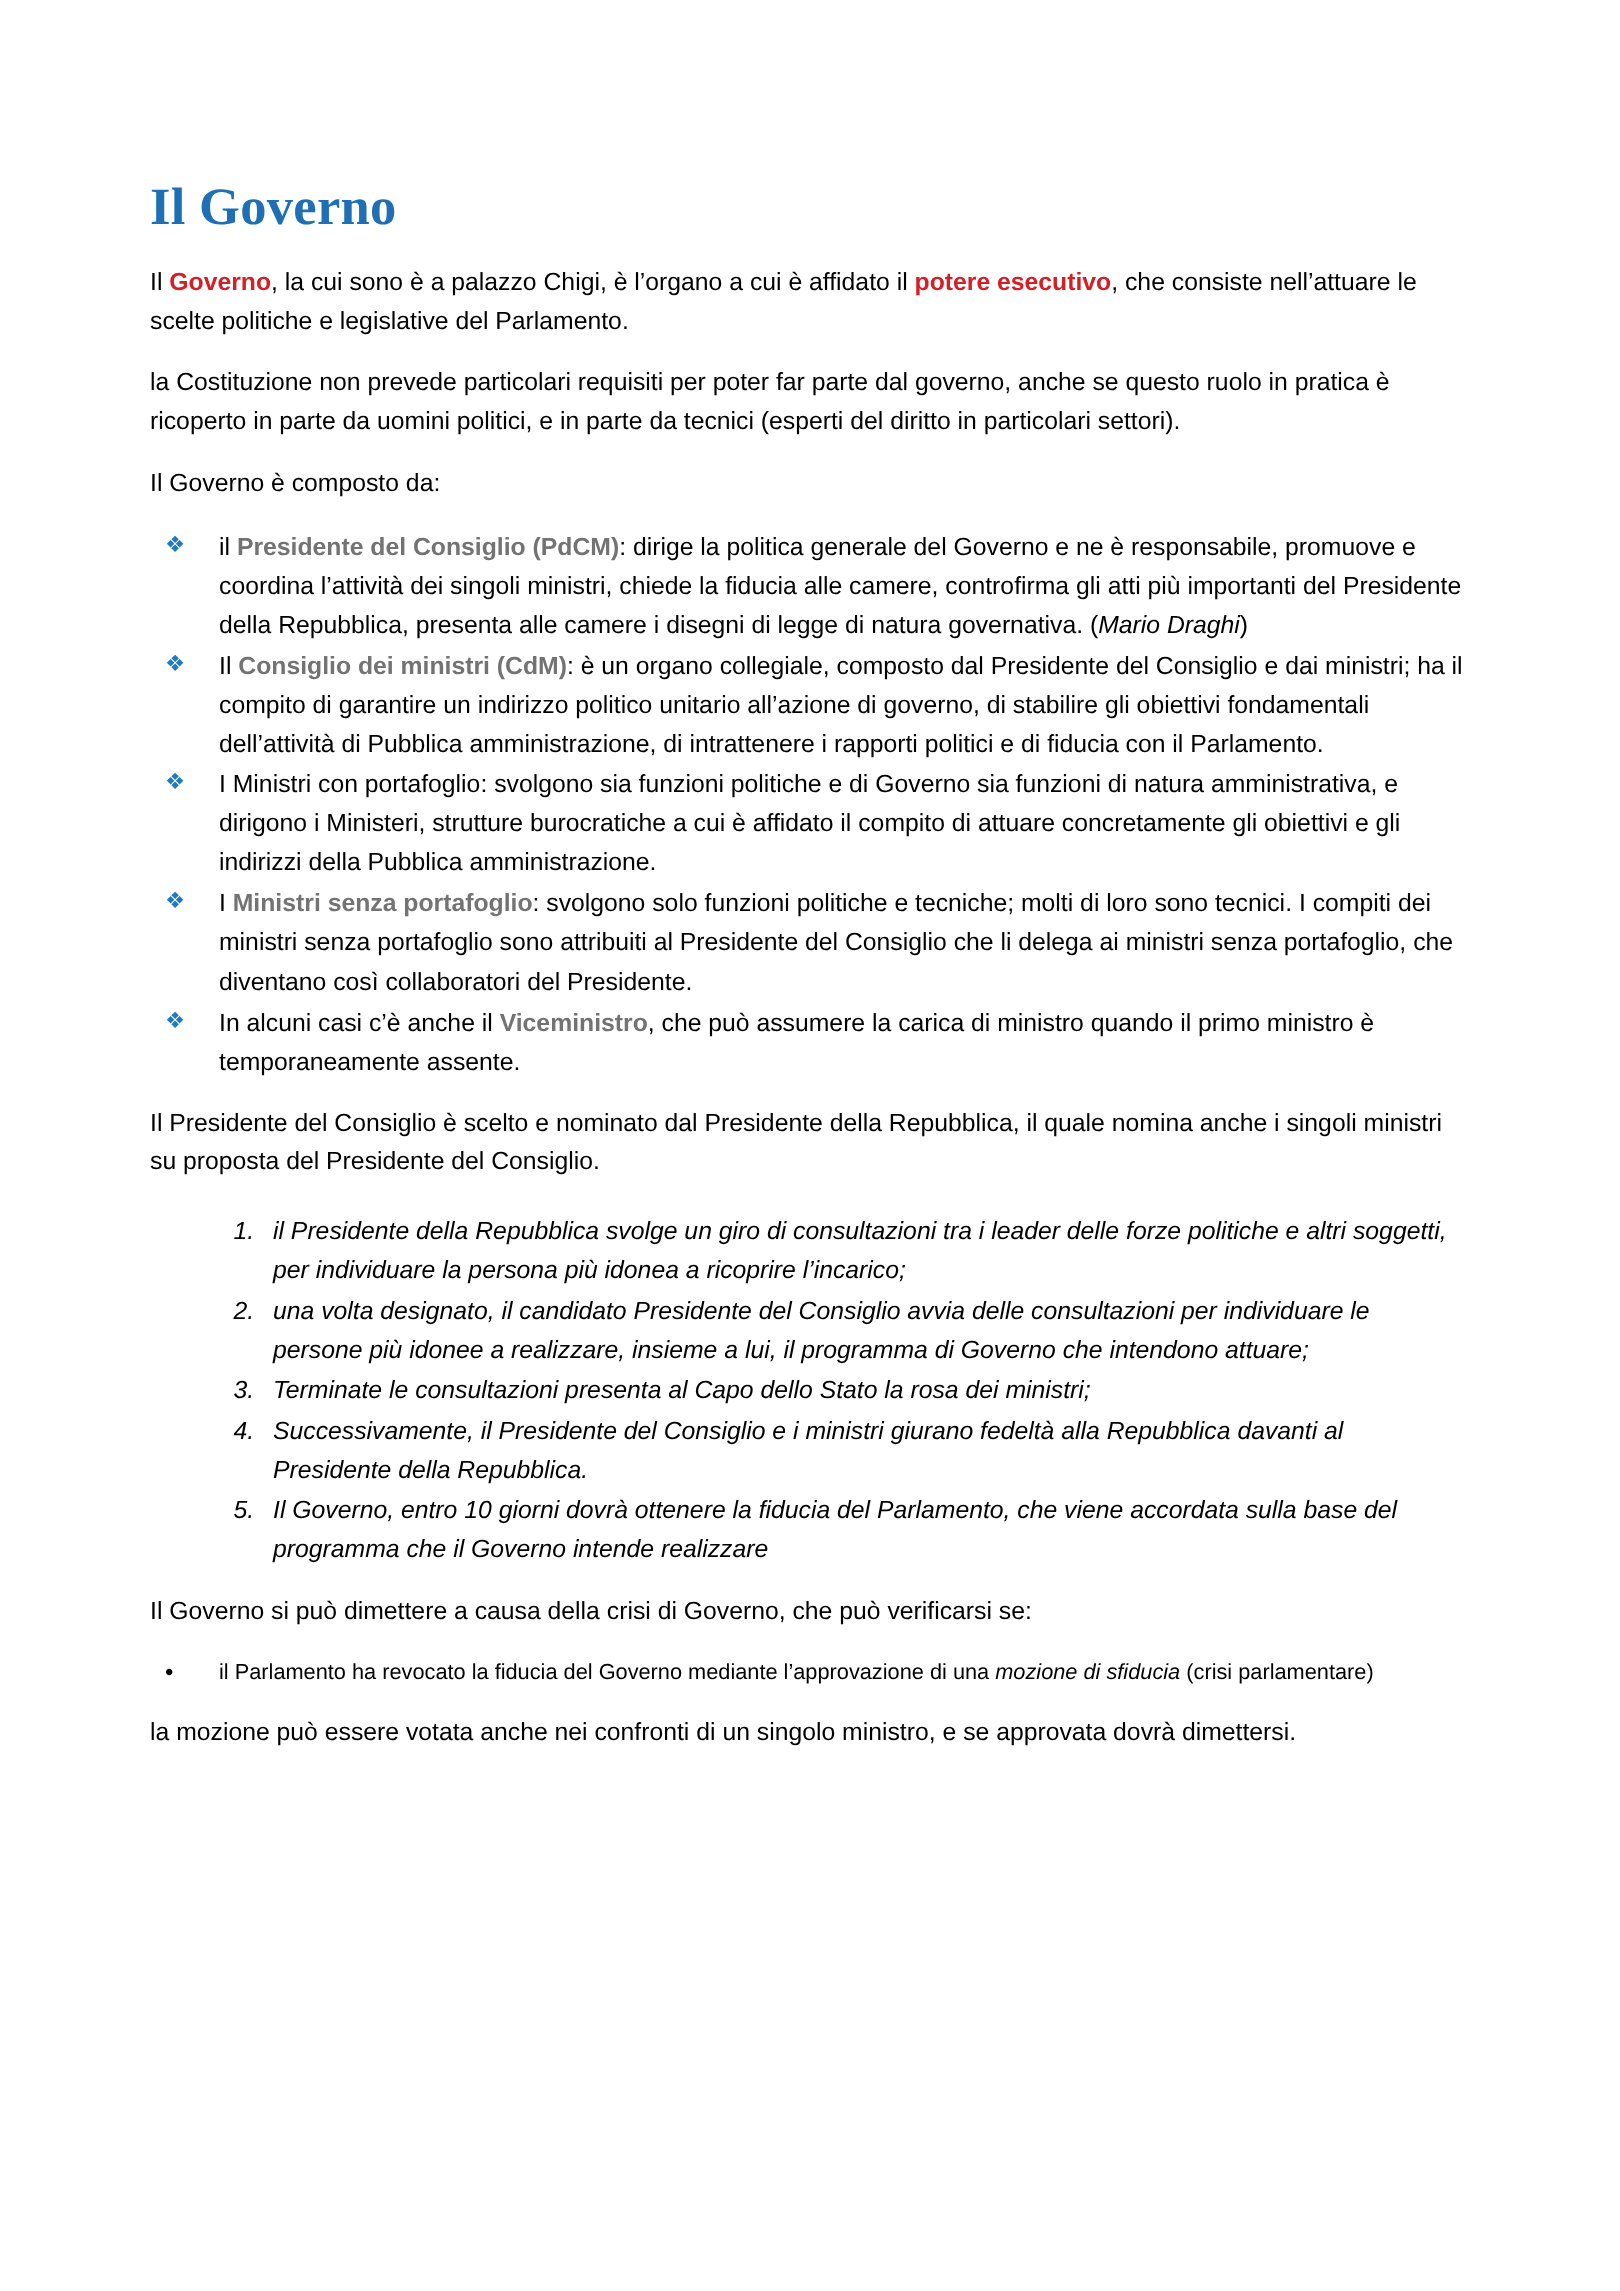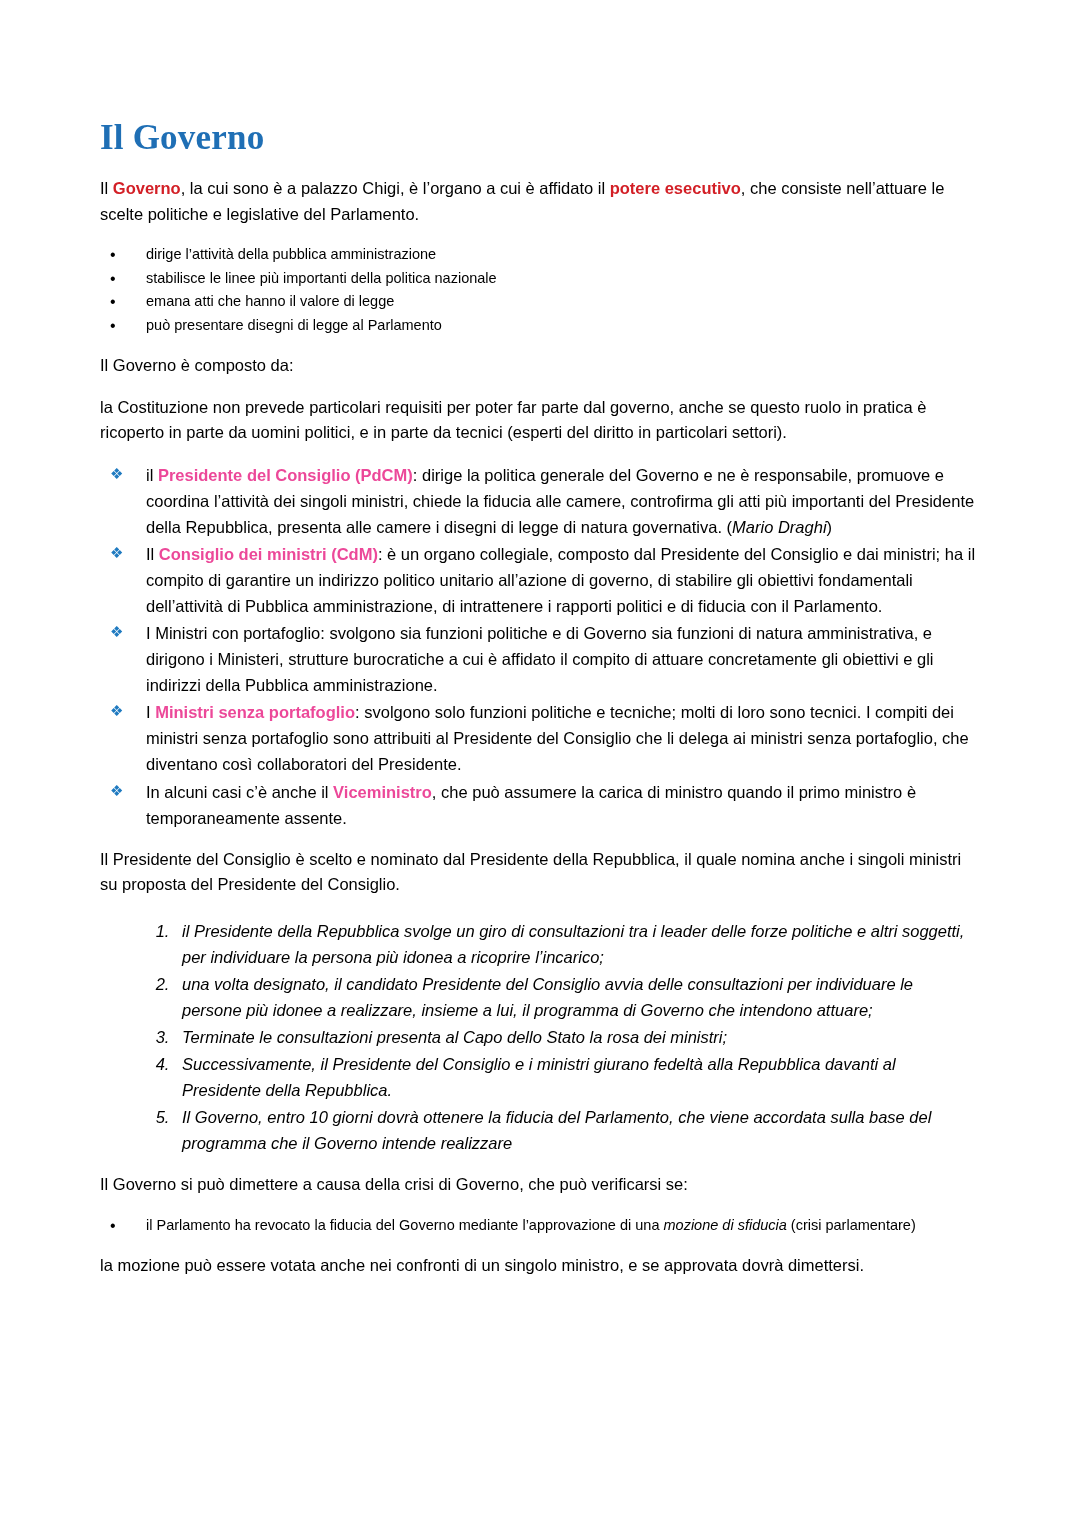--- a/index.html
+++ b/index.html
@@ -31,21 +31,21 @@
   p.para {
     font-size: 16.5px;
     line-height: 1.55;
     margin: 0 0 16px 0;
     color: #000;
   }
   p.tight {
     margin-bottom: 2px;
   }
   .red { color: #d31f26; font-weight: bold; }
-  .blue { color: #ec4899; font-weight: bold; }
+  .blue { color: #737373; font-weight: bold; }
   .bold { font-weight: normal; }
   .ital { font-style: italic; }
   .blue-ital { color: #4fa3d8; font-style: italic; }
 
   ul.dots {
     list-style: none;
     margin: 0 0 16px 0;
     padding: 0 0 0 10px;
   }
   ul.dots > li {
@@ -105,30 +105,24 @@
 <body>
 
 <div class="page">
 
   <h1 class="doc-title">Il Governo</h1>
 
   <p class="para">
     <span>Il </span><span class="red">Governo</span><span>, la cui sono è a </span><span class="bold">palazzo Chigi</span><span>, è l’organo a cui è affidato il </span><span class="red">potere esecutivo</span><span>, che consiste nell’attuare le scelte politiche e legislative del Parlamento.</span>
   </p>
 
-  <ul class="dots">
-    <li>dirige l’attività della pubblica amministrazione</li>
-    <li>stabilisce le linee più importanti della politica nazionale</li>
-    <li>emana atti che hanno il valore di legge</li>
-    <li>può presentare disegni di legge al Parlamento</li>
-  </ul>
+
+  <p class="para">la Costituzione non prevede particolari requisiti per poter far parte dal governo, anche se questo ruolo in pratica è ricoperto in parte da uomini politici, e in parte da tecnici (esperti del diritto in particolari settori).</p>
 
   <p class="para">Il Governo è composto da:</p>
-
-  <p class="para">la Costituzione non prevede particolari requisiti per poter far parte dal governo, anche se questo ruolo in pratica è ricoperto in parte da uomini politici, e in parte da tecnici (esperti del diritto in particolari settori).</p>
 
   <ul class="diamonds">
     <li>
       <span>il </span><span class="blue">Presidente del Consiglio (PdCM)</span><span>: dirige la politica generale del Governo e ne è responsabile, promuove e coordina l’attività dei singoli ministri, chiede la fiducia alle camere, controfirma gli atti più importanti del Presidente della Repubblica, presenta alle camere i disegni di legge di natura governativa. (</span><span class="ital">Mario Draghi</span><span>)</span>
     </li>
     <li>
       <span>Il </span><span class="blue">Consiglio dei ministri (CdM)</span><span>: è un </span><span class="bold">organo collegiale</span><span>, composto dal </span><span class="bold">Presidente del Consiglio</span><span> e dai </span><span class="bold">ministri</span><span>; ha il compito di garantire un indirizzo politico unitario all’azione di governo, di stabilire gli obiettivi fondamentali dell’attività di Pubblica amministrazione, di intrattenere i rapporti politici e di fiducia con il Parlamento.</span>
     </li>
     <li>
       <span>I </span><span class="bold">Ministri con portafoglio</span><span>: svolgono sia </span><span class="bold">funzioni politiche e di Governo</span><span> sia </span><span class="bold">funzioni di natura amministrativa</span><span>, e dirigono i </span><span class="bold">Ministeri</span><span>, strutture burocratiche a cui è affidato il compito di attuare concretamente gli obiettivi e gli indirizzi della Pubblica amministrazione.</span>

